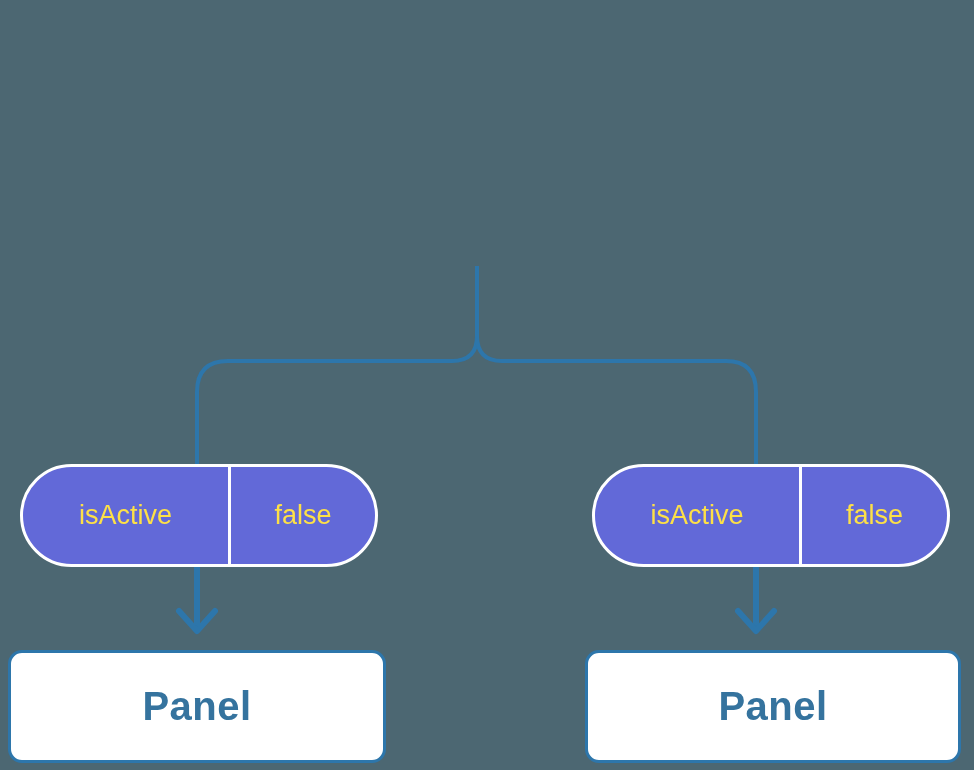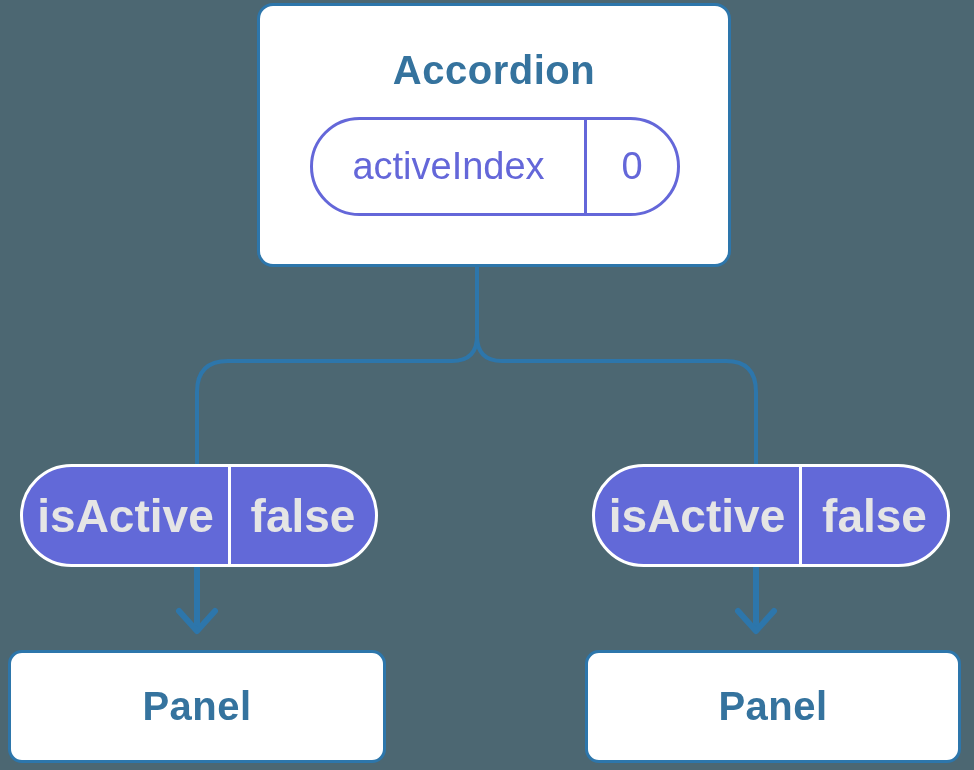--- a/index.html
+++ b/index.html
@@ -73,23 +73,23 @@
     border-radius: 52px;
     box-sizing: border-box;
     display: flex;
     align-items: stretch;
     z-index: 3;
   }
   .prop-pill-left  { left: 20px; }
   .prop-pill-right { left: 592px; }
   .prop-pill .pill-cell {
     display: flex; align-items: center; justify-content: center;
-    color: #e5e5e5;
-    font-size: 46px;
-    font-weight: 700;
+    color: #fde047;
+    font-size: 27px;
+    font-weight: 400;
   }
   .prop-pill-left  .cell-name { width: 208px; border-right: 3px solid #ffffff; box-sizing: border-box; }
   .prop-pill-right .cell-name { width: 207px; border-right: 3px solid #ffffff; box-sizing: border-box; }
   .prop-pill .cell-value { flex: 1; }
 </style>
 </head>
 <body>
 
 <div class="canvas">
 
@@ -101,27 +101,20 @@
     <g stroke="#2D76AB" stroke-width="6" fill="none" stroke-linecap="round" stroke-linejoin="round">
       <path d="M197,568 L197,629"></path>
       <path d="M179,611 L197,631 L215,611"></path>
     </g>
     <g stroke="#2D76AB" stroke-width="6" fill="none" stroke-linecap="round" stroke-linejoin="round">
       <path d="M756,568 L756,629"></path>
       <path d="M738,611 L756,631 L774,611"></path>
     </g>
   </svg>
 
-  <div class="component-box box-accordion">
-    <div class="component-title">Accordion</div>
-    <div class="state-pill">
-      <div class="pill-cell cell-name">activeIndex</div>
-      <div class="pill-cell cell-value">0</div>
-    </div>
-  </div>
 
   <div class="prop-pill prop-pill-left">
     <div class="pill-cell cell-name">isActive</div>
     <div class="pill-cell cell-value">false</div>
   </div>
 
   <div class="prop-pill prop-pill-right">
     <div class="pill-cell cell-name">isActive</div>
     <div class="pill-cell cell-value">false</div>
   </div>

